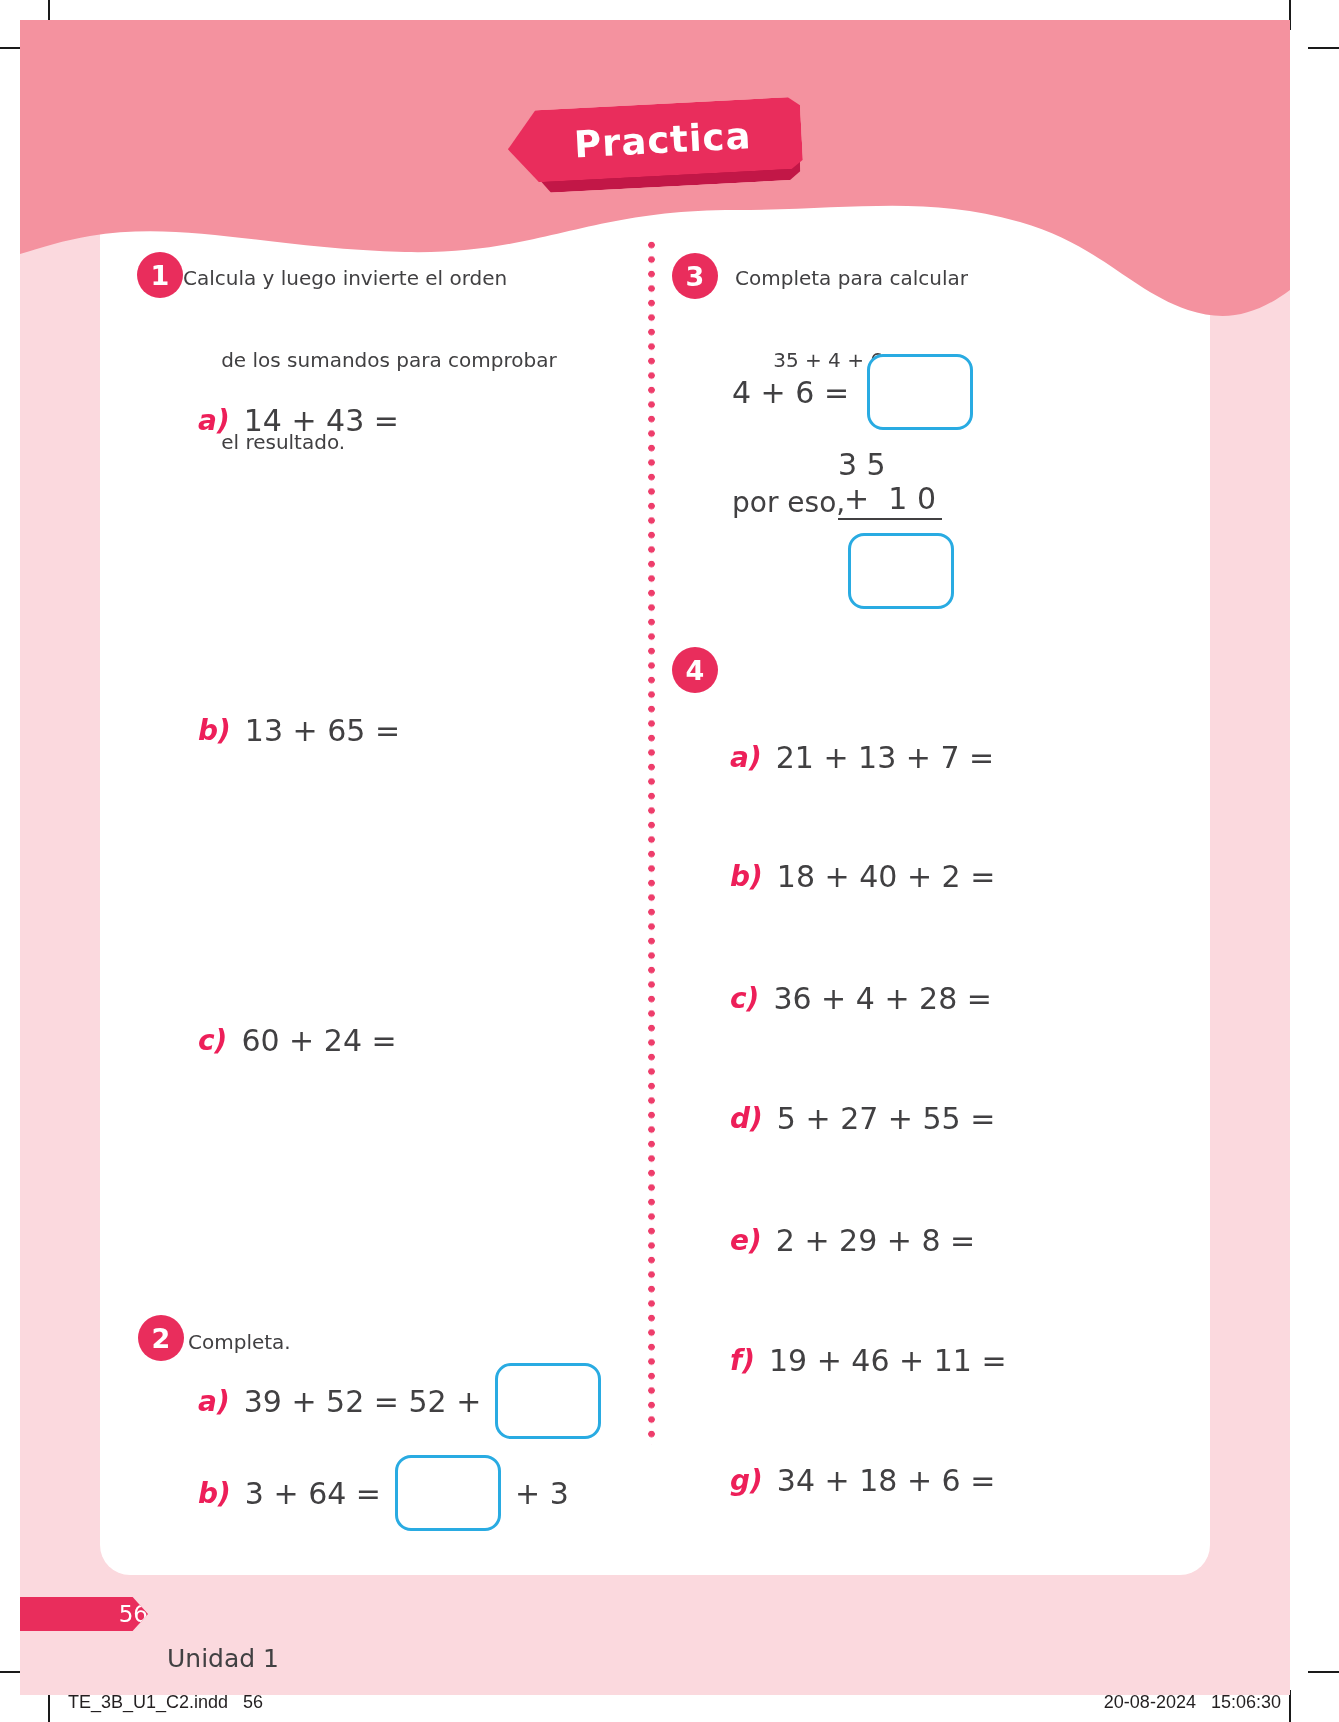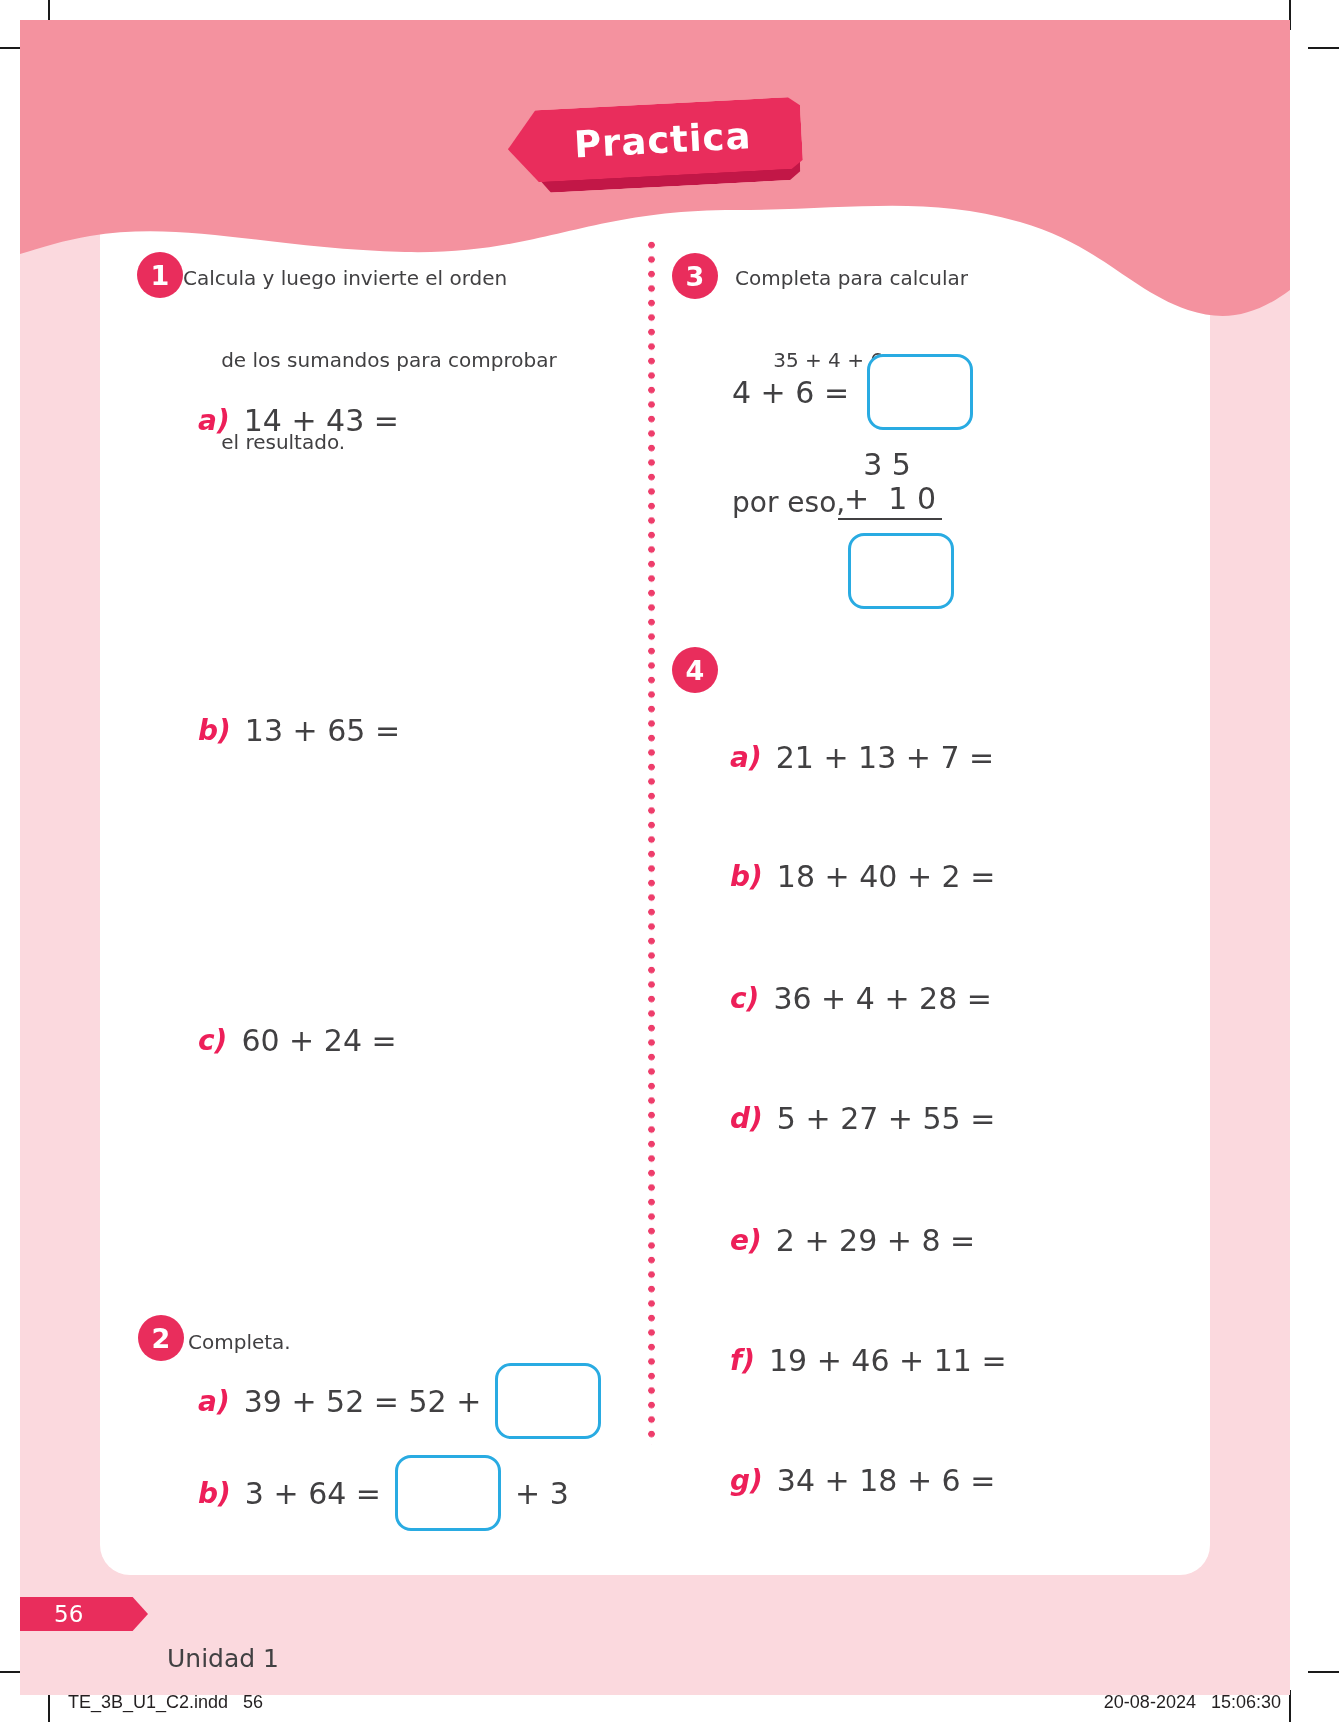--- a/index.html
+++ b/index.html
@@ -57,33 +57,33 @@
     position:absolute;left:628px;top:220px;width:7px;height:1205px;
     background-image:radial-gradient(circle at 3.5px 5px,#ee3d6b 3px,rgba(0,0,0,0) 3.6px);
     background-size:7px 14.5px;background-repeat:repeat-y;
   }
   
   .col-add{
     position:absolute;left:818px;top:428px;width:104px;
     font-size:30px;color:#414042;border-bottom:2.5px solid #414042;
     padding-bottom:2px;
   }
-  .col-add .top-row{text-align:center;padding-right:6px;line-height:34px;white-space:pre;}
+  .col-add .top-row{text-align:left;padding-right:6px;line-height:34px;white-space:pre;}
   .col-add .bottom-row{
     display:flex;justify-content:space-between;line-height:34px;
     padding-left:6px;padding-right:6px;white-space:pre;
   }
   .col-add-box{position:absolute;left:828px;top:513px;}
   .eq-text{font-size:30px;color:#414042;white-space:pre;}
   .por-eso{position:absolute;left:712px;top:466px;font-size:28px;color:#414042;}
   
   .page-tab{
     position:absolute;left:0;top:1577px;width:128px;height:34px;background:#e92d5c;
     clip-path:polygon(0 0,88% 0,100% 50%,88% 100%,0 100%);
-    display:flex;align-items:center;justify-content:flex-start;padding-left:34px;box-sizing:border-box;
+    display:flex;align-items:center;justify-content:flex-end;padding-left:34px;box-sizing:border-box;
   }
   .page-tab span{color:#fff;font-size:23px;}
   .unit-label{position:absolute;left:147px;top:1580px;font-size:25px;color:#414042;margin-top:44px;}
   .print-note{
     position:absolute;top:1692px;font-family:"Liberation Sans",sans-serif;
     font-size:18px;color:#231f20;white-space:pre;
   }
 </style>
 </head>
 <body>

